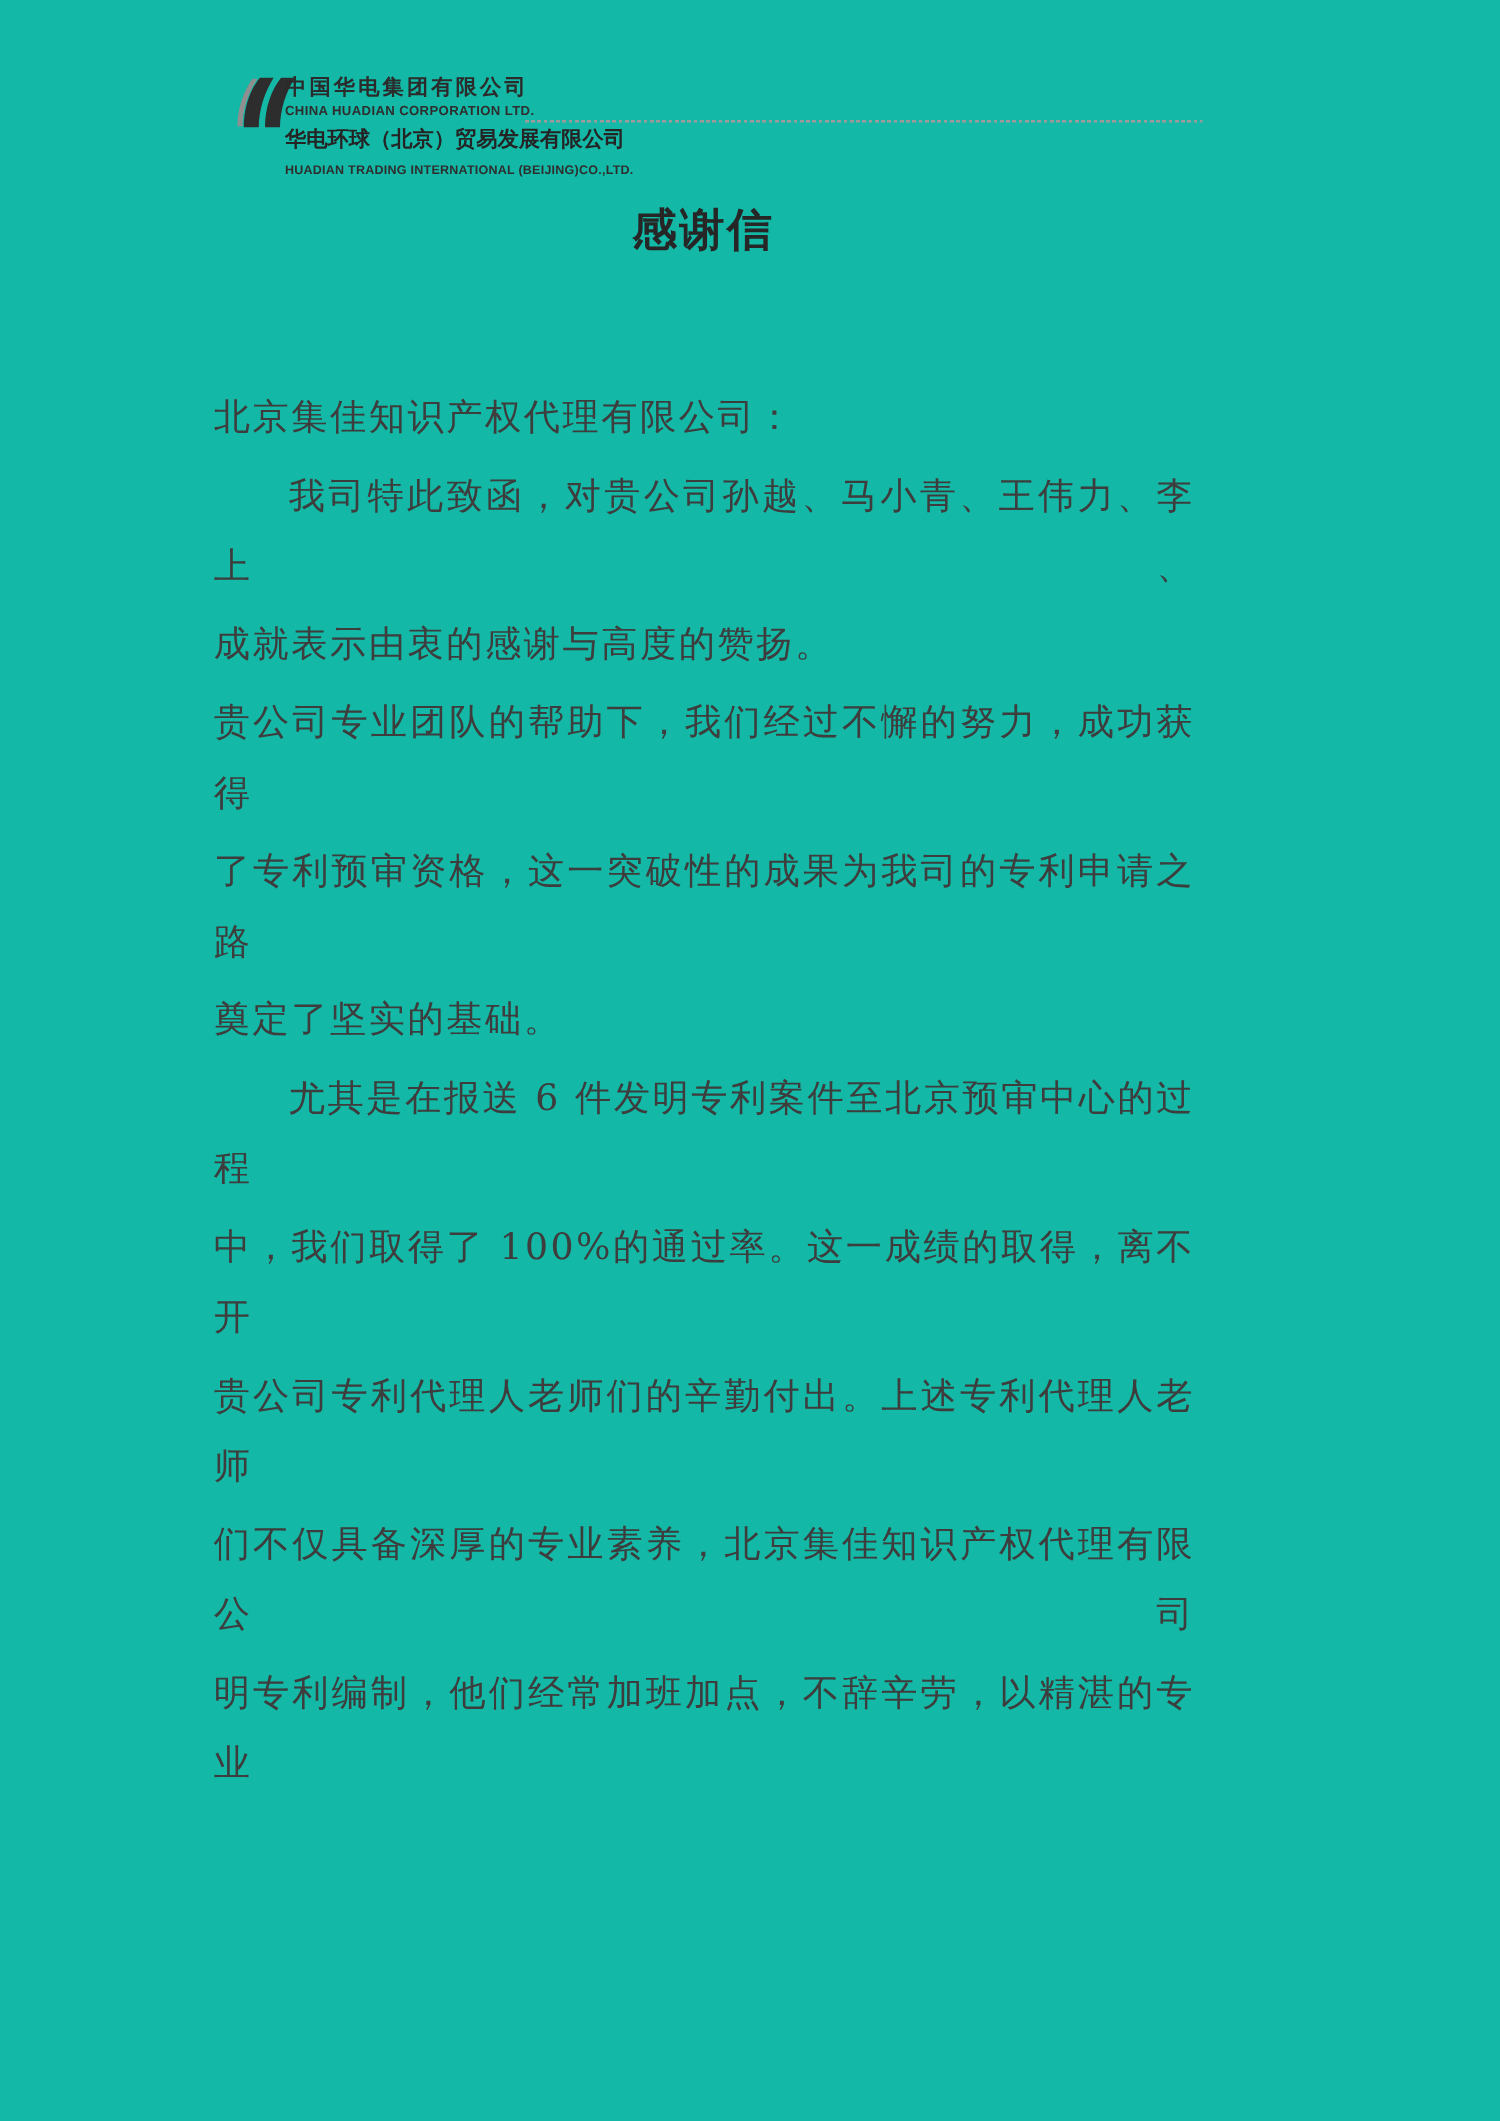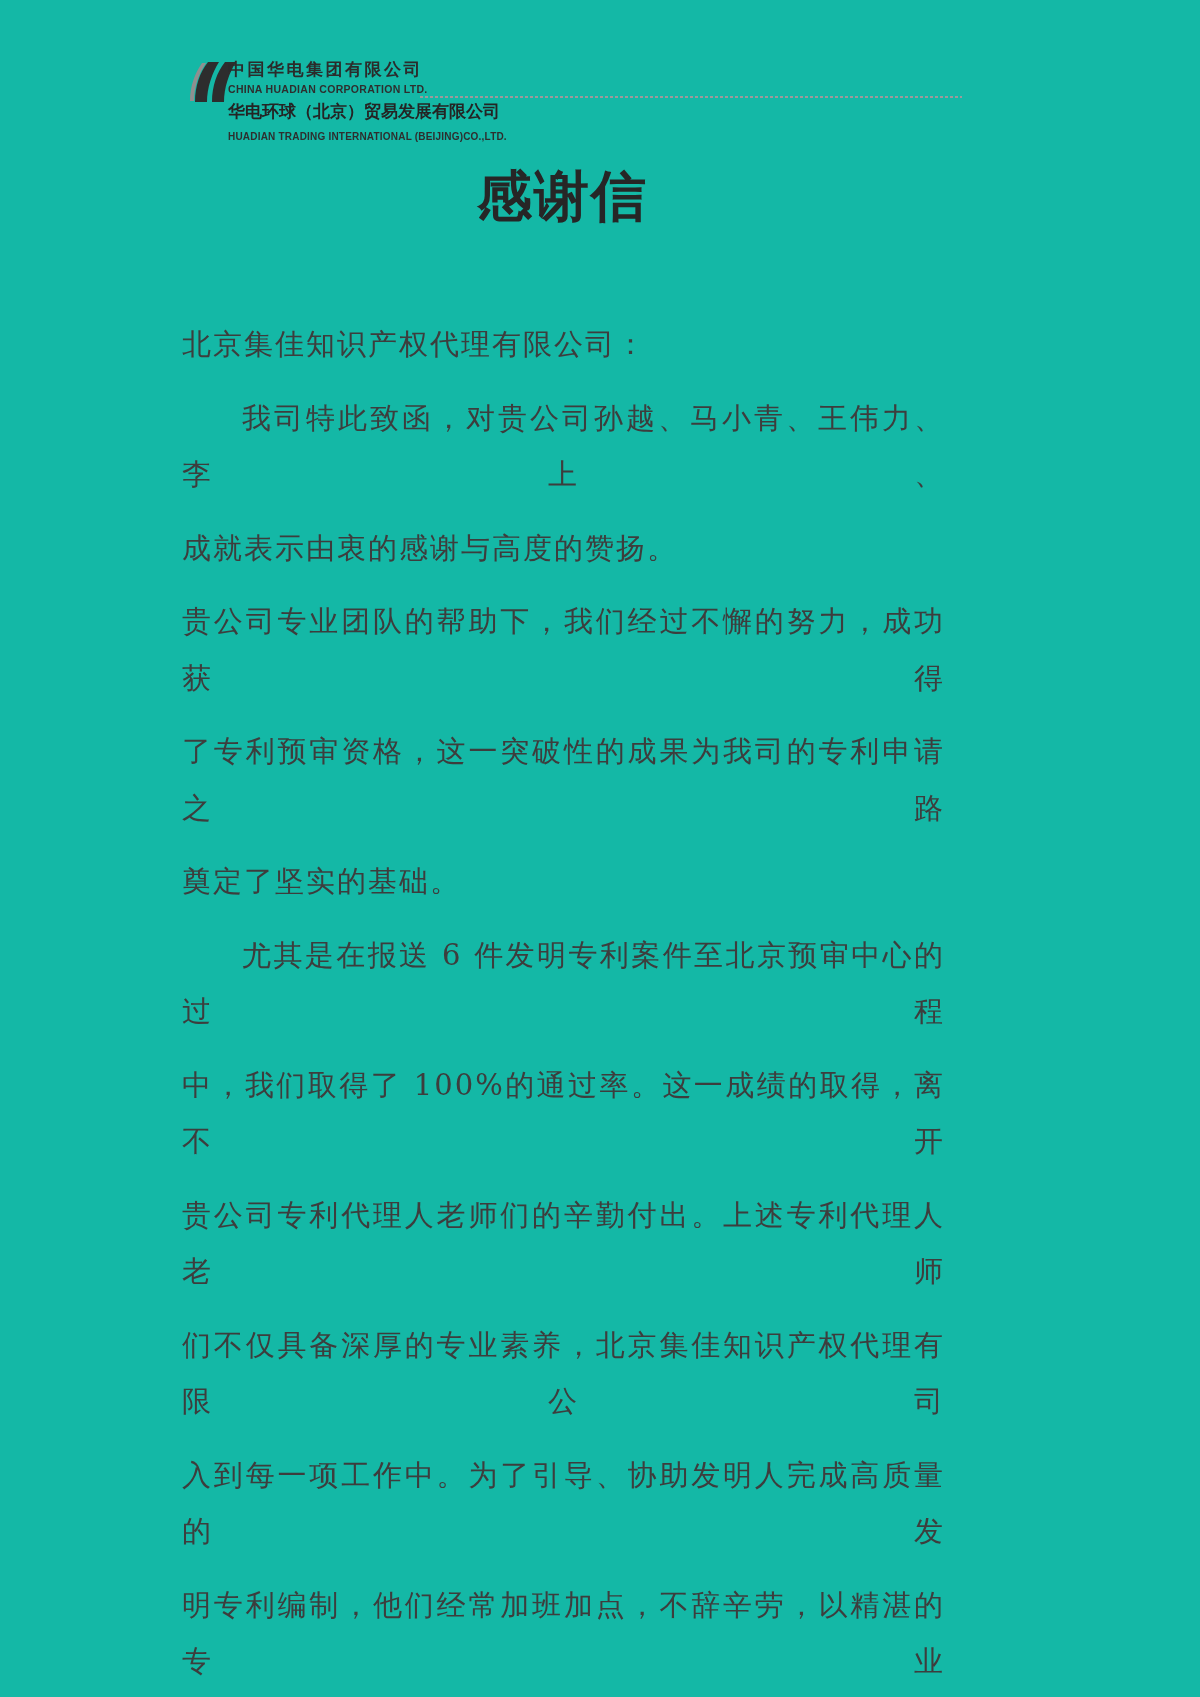--- a/index.html
+++ b/index.html
@@ -45,30 +45,30 @@
     font-family: "Liberation Sans", sans-serif;
     font-weight: bold; font-size: 10px; letter-spacing: 0.2px;
     color: #2e2e2e; white-space: nowrap;
   }
 
   
   .title {
     position: absolute; left: 163px; top: 160px; width: 799px;
     margin: 0; text-align: center;
     font-family: "DejaVu Serif", serif;
-    font-size: 55px; font-weight: 700; letter-spacing: 2px;
+    font-size: 36px; font-weight: 700; letter-spacing: 2px;
     color: #262626;
   }
 
   
   .letter-body {
     position: absolute; left: 165px; top: 299px; width: 797px;
   }
   .line {
-    margin: 17px;
+    margin: 6px;
     font-size: 29px;
     line-height: 56.5px;
     letter-spacing: 2px;
     color: #3d3d3d;
     text-align: justify;
     text-align-last: justify;
     font-family: "DejaVu Serif", serif;
   }
   .line.indent { text-indent: 60px; }
   .line.para-end { text-align-last: left; }
@@ -99,17 +99,16 @@
       <p class="line para-end">北京集佳知识产权代理有限公司：</p>
       <p class="line indent">我司特此致函，对贵公司孙越、马小青、王伟力、李上、</p>
       <p class="line para-end">成就表示由衷的感谢与高度的赞扬。</p>
       <p class="line">贵公司专业团队的帮助下，我们经过不懈的努力，成功获得</p>
       <p class="line">了专利预审资格，这一突破性的成果为我司的专利申请之路</p>
       <p class="line para-end">奠定了坚实的基础。</p>
       <p class="line indent">尤其是在报送 6 件发明专利案件至北京预审中心的过程</p>
       <p class="line">中，我们取得了 100%的通过率。这一成绩的取得，离不开</p>
       <p class="line">贵公司专利代理人老师们的辛勤付出。上述专利代理人老师</p>
       <p class="line">们不仅具备深厚的专业素养，北京集佳知识产权代理有限公司</p>
-      <p class="line">入到每一项工作中。为了引导、协助发明人完成高质量的发</p>
       <p class="line">明专利编制，他们经常加班加点，不辞辛劳，以精湛的专业</p>
     </main>
 
 </div>
 
 </body></html>

